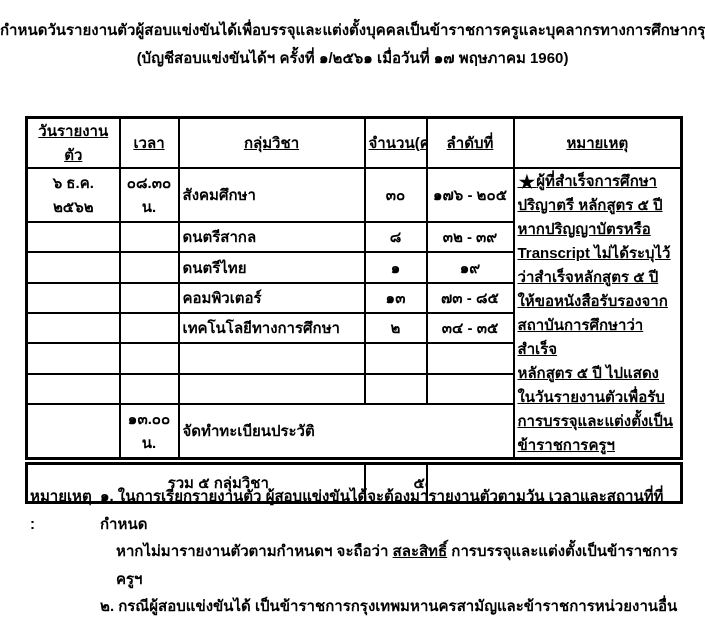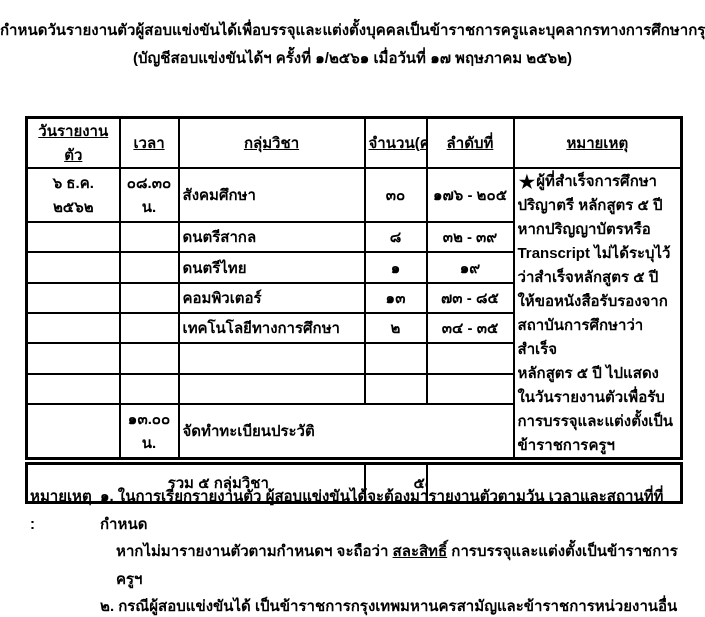--- a/index.html
+++ b/index.html
@@ -26,21 +26,21 @@
   table.main th, table.main td, table.total td {
     border:2px solid #000; font-size:15px; font-weight:bold;
     padding:0 3px; overflow:hidden;
   }
   tr.hdr { height:30px;text-decoration:underline; }
   tr.r   { height:28px; }
   .c { text-align:center; }
   .subject { text-align:left; padding-left:5px; }
   .remark-cell {
     vertical-align:top; text-align:left;
-    padding:2px 2px 0 5px; font-size:14.5px; line-height:24px;
+    padding:2px 2px 0 5px; font-size:14.5px; line-height:24px;text-decoration:underline;
   }
   .remark-rest { white-space:pre-line; }
   .star { font-size:21px; line-height:18px; vertical-align:-3px; }
   table.total { margin-top:2px; }
   table.total td { height:36px;padding-left:48px; }
 
   
   .notes {
     position:absolute; top:482px; left:30px; width:660px;
     display:flex; font-size:15px; font-weight:bold; line-height:27.5px;
@@ -49,21 +49,21 @@
   .note-line.cont { margin-left:16px; }
   .u { text-decoration:underline;text-align:right; }
 </style>
 </head>
 <body>
 
 <div class="page">
 
   <div class="title-block">
     <div>กำหนดวันรายงานตัวผู้สอบแข่งขันได้เพื่อบรรจุและแต่งตั้งบุคคลเป็นข้าราชการครูและบุคลากรทางการศึกษากรุงเทพมหานคร</div>
-    <div>(บัญชีสอบแข่งขันได้ฯ ครั้งที่ ๑/๒๕๖๑ เมื่อวันที่ ๑๗ พฤษภาคม ๒๕๖๒)</div>
+    <div>(บัญชีสอบแข่งขันได้ฯ ครั้งที่ ๑/๒๕๖๑ เมื่อวันที่ ๑๗ พฤษภาคม 1960)</div>
   </div>
 
   <div class="table-wrap">
     <table class="main">
       <colgroup>
         <col style="width:93px">
           <col style="width:59px">
           <col style="width:186px">
         <col style="width:62px">
           <col style="width:87px">

